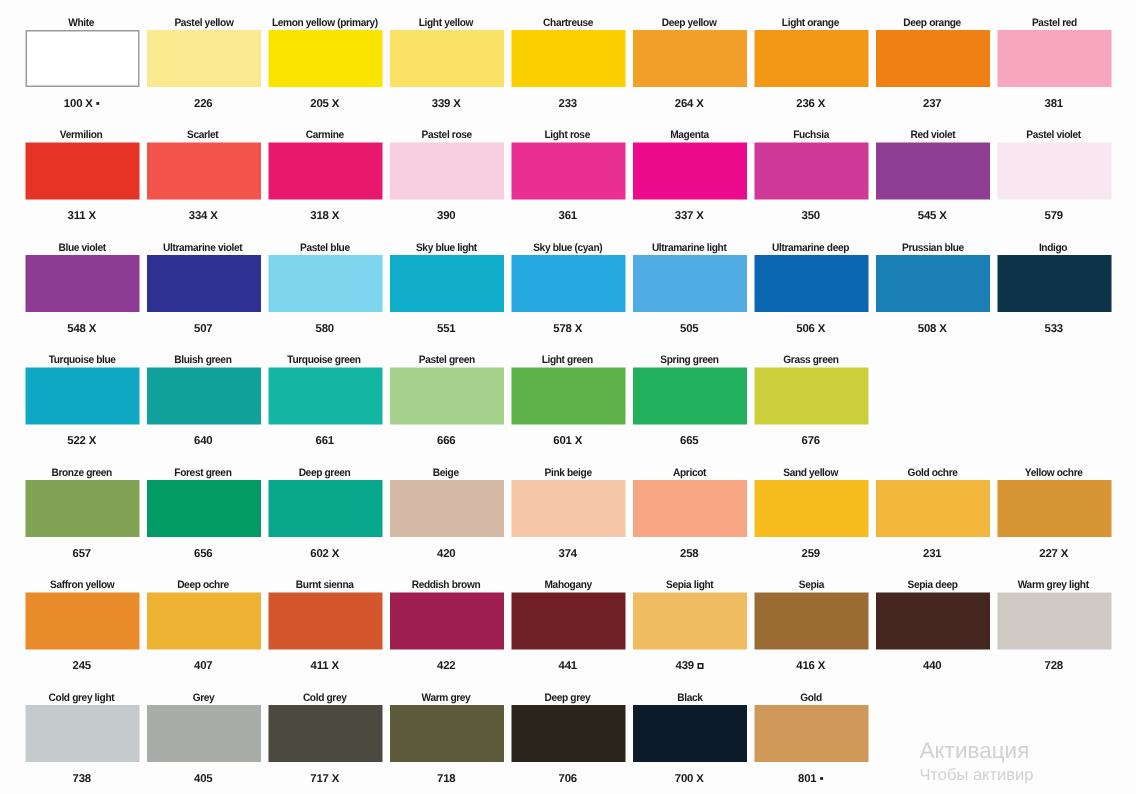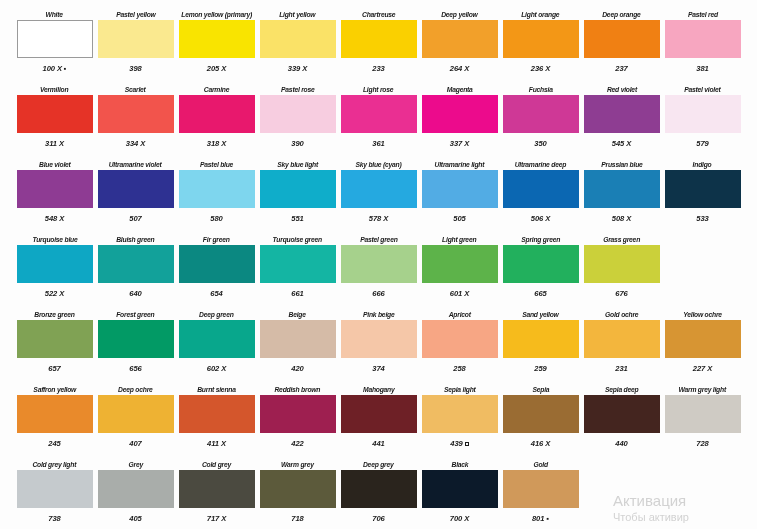--- a/index.html
+++ b/index.html
@@ -15,21 +15,20 @@
     width: 757px;
     height: 529px;
     background: #fdfdfd;
     padding: 8px 14px 0 14px;
   }
   .row {
     display: flex;
     width: 729px;
     height: 74px;
     margin-bottom: 1px;
-    font-style: italic;
   }
   .cell {
     width: 81px;
     height: 74px;
     display: flex;
     flex-direction: column;
     align-items: center;
     justify-content: flex-start;
   }
   .cell.empty { visibility: hidden; }
@@ -97,21 +96,21 @@
         <div class="swatch-name">White</div>
         <div class="swatch outlined" style="background: rgb(255, 255, 255);"></div>
         <div class="swatch-code">
           <span>100 X ▪</span>
         </div>
       </div>
       <div class="cell">
         <div class="swatch-name">Pastel yellow</div>
         <div class="swatch" style="background: rgb(250, 233, 143);"></div>
         <div class="swatch-code">
-          <span>398</span>
+          <span>226</span>
         </div>
       </div>
       <div class="cell">
         <div class="swatch-name">Lemon yellow (primary)</div>
         <div class="swatch" style="background: rgb(249, 228, 0);"></div>
         <div class="swatch-code">
           <span>205 X</span>
         </div>
       </div>
       <div class="cell">
@@ -293,27 +292,20 @@
         <div class="swatch" style="background: rgb(14, 167, 196);"></div>
         <div class="swatch-code">
           <span>522 X</span>
         </div>
       </div>
       <div class="cell">
         <div class="swatch-name">Bluish green</div>
         <div class="swatch" style="background: rgb(18, 161, 154);"></div>
         <div class="swatch-code">
           <span>640</span>
-        </div>
-      </div>
-      <div class="cell">
-        <div class="swatch-name">Fir green</div>
-        <div class="swatch" style="background: rgb(11, 136, 129);"></div>
-        <div class="swatch-code">
-          <span>654</span>
         </div>
       </div>
       <div class="cell">
         <div class="swatch-name">Turquoise green</div>
         <div class="swatch" style="background: rgb(20, 181, 163);"></div>
         <div class="swatch-code">
           <span>661</span>
         </div>
       </div>
       <div class="cell">

